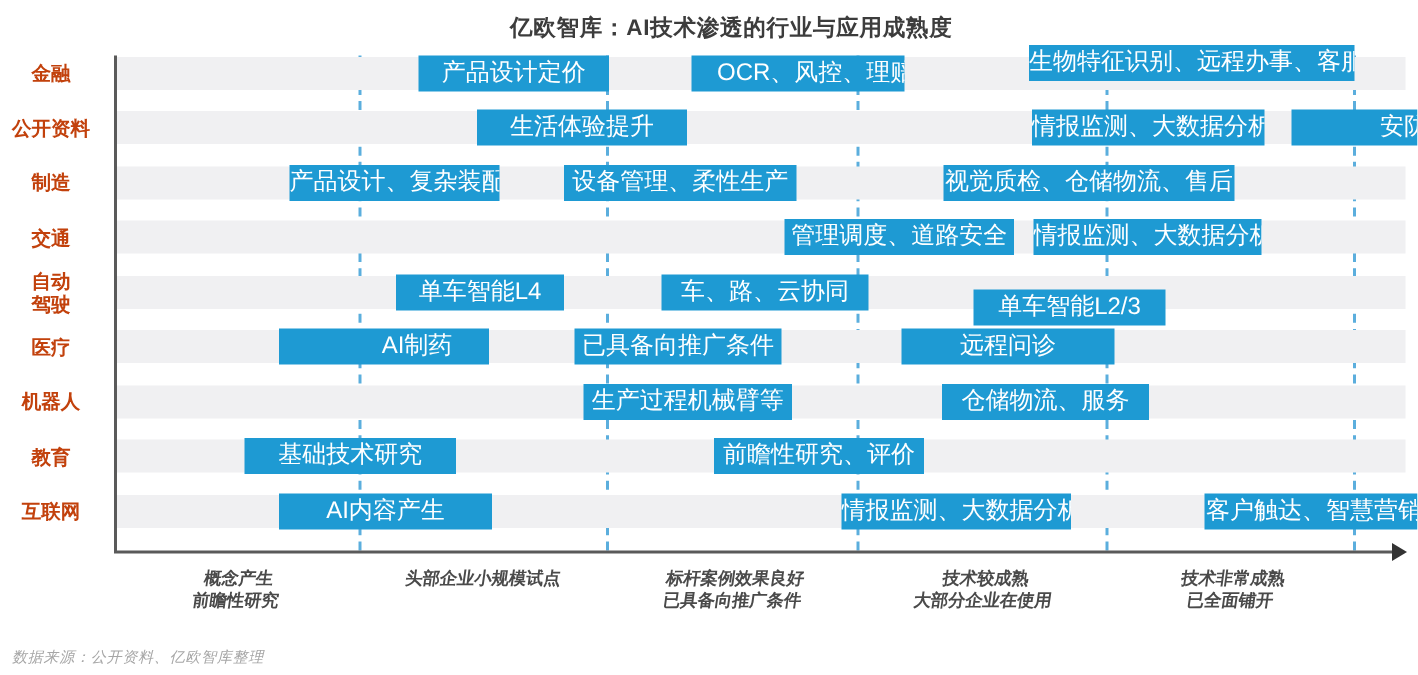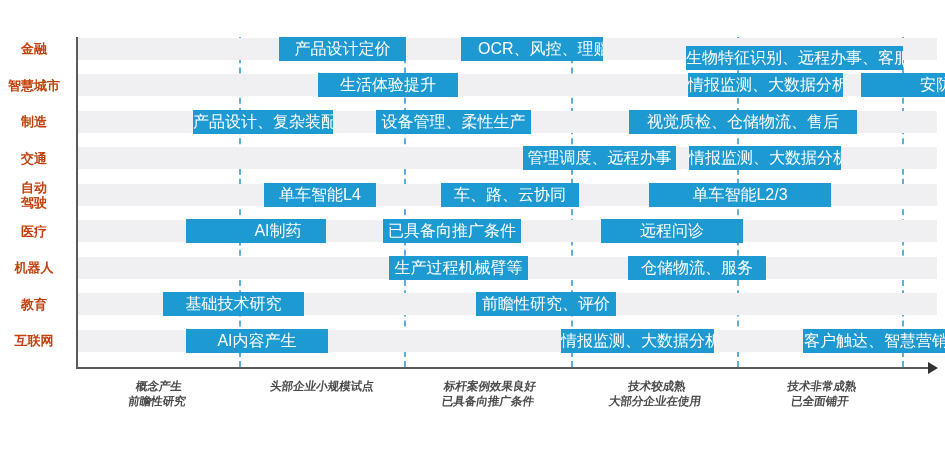--- a/index.html
+++ b/index.html
@@ -98,56 +98,57 @@
     font-size: 10px;
     font-style: italic;
     color: #a6a6a6;
     letter-spacing: 0.5px;
   }
 </style>
 </head>
 <body>
 
 <div class="figure">
+  <div class="title">亿欧智库：AI技术渗透的行业与应用成熟度</div>
 
   <div class="chart">
     <div class="y-axis"></div>
     <div id="dividers">
         <div class="divider" style="left: 239px;"></div>
         <div class="divider" style="left: 404px;"></div>
         <div class="divider" style="left: 571px;"></div>
         <div class="divider" style="left: 737px;"></div>
         <div class="divider" style="left: 902px;"></div>
       </div>
     <div id="rows">
         <div class="row-band" style="top: 37.5px;"></div>
         <div class="row-label" style="top: 41px;">金融</div>
         <div class="task-box" style="left: 263px; width: 127px; top: 36.5px;">产品设计定价</div>
         <div class="task-box" style="left: 445px; width: 142px; top: 36.5px; padding-left: 17px;">OCR、风控、理赔</div>
-        <div class="task-box" style="left: 670px; width: 217px; top: 46px;">生物特征识别、远程办事、客服</div>
+        <div class="task-box" style="left: 670px; width: 217px; top: 30px;">生物特征识别、远程办事、客服</div>
         <div class="row-band" style="top: 74px;"></div>
-        <div class="row-label" style="top: 77.5px;">智慧城市</div>
+        <div class="row-label" style="top: 77.5px;">公开资料</div>
         <div class="task-box" style="left: 302px; width: 140px; top: 73px;">生活体验提升</div>
         <div class="task-box" style="left: 672px; width: 155px; top: 73px;">情报监测、大数据分析</div>
         <div class="task-box" style="left: 845px; width: 91px; top: 73px; text-align: right;">安防</div>
         <div class="row-band" style="top: 110.5px;"></div>
         <div class="row-label" style="top: 114px;">制造</div>
         <div class="task-box" style="left: 177px; width: 140px; top: 109.5px;">产品设计、复杂装配</div>
         <div class="task-box" style="left: 360px; width: 155px; top: 109.5px;">设备管理、柔性生产</div>
-        <div class="task-box" style="left: 613px; width: 228px; top: 109.5px;">视觉质检、仓储物流、售后</div>
+        <div class="task-box" style="left: 613px; width: 194px; top: 109.5px;">视觉质检、仓储物流、售后</div>
         <div class="row-band" style="top: 147px;"></div>
         <div class="row-label" style="top: 150.5px;">交通</div>
-        <div class="task-box" style="left: 507px; width: 153px; top: 146px;">管理调度、远程办事</div>
+        <div class="task-box" style="left: 507px; width: 153px; top: 146px;">管理调度、道路安全</div>
         <div class="task-box" style="left: 673px; width: 152px; top: 146px;">情报监测、大数据分析</div>
         <div class="row-band" style="top: 183.5px;"></div>
         <div class="row-label" style="top: 179.5px;">自动
 驾驶</div>
         <div class="task-box" style="left: 248px; width: 112px; top: 182.5px;">单车智能L4</div>
         <div class="task-box" style="left: 425px; width: 138px; top: 182.5px;">车、路、云协同</div>
-        <div class="task-box" style="left: 633px; width: 182px; top: 183px;">单车智能L2/3</div>
+        <div class="task-box" style="left: 633px; width: 128px; top: 193px;">单车智能L2/3</div>
         <div class="row-band" style="top: 220px;"></div>
         <div class="row-label" style="top: 223.5px;">医疗</div>
         <div class="task-box" style="left: 170px; width: 140px; top: 219px; padding-left: 44px;">AI制药</div>
         <div class="task-box" style="left: 367px; width: 138px; top: 219px;">已具备向推广条件</div>
         <div class="task-box" style="left: 585px; width: 142px; top: 219px;">远程问诊</div>
         <div class="row-band" style="top: 256.5px;"></div>
         <div class="row-label" style="top: 260px;">机器人</div>
         <div class="task-box" style="left: 373px; width: 139px; top: 255.5px;">生产过程机械臂等</div>
         <div class="task-box" style="left: 612px; width: 138px; top: 255.5px;">仓储物流、服务</div>
         <div class="row-band" style="top: 293px;"></div>
@@ -168,13 +169,14 @@
         <div class="stage-label" style="left: 232px;">头部企业小规模试点</div>
         <div class="stage-label" style="left: 399px;">标杆案例效果良好
 已具备向推广条件</div>
         <div class="stage-label" style="left: 566px;">技术较成熟
 大部分企业在使用</div>
         <div class="stage-label" style="left: 731px;">技术非常成熟
 已全面铺开</div>
       </div>
   </div>
 
+  <div class="source-note">数据来源：公开资料、亿欧智库整理</div>
 </div>
 
 </body></html>

